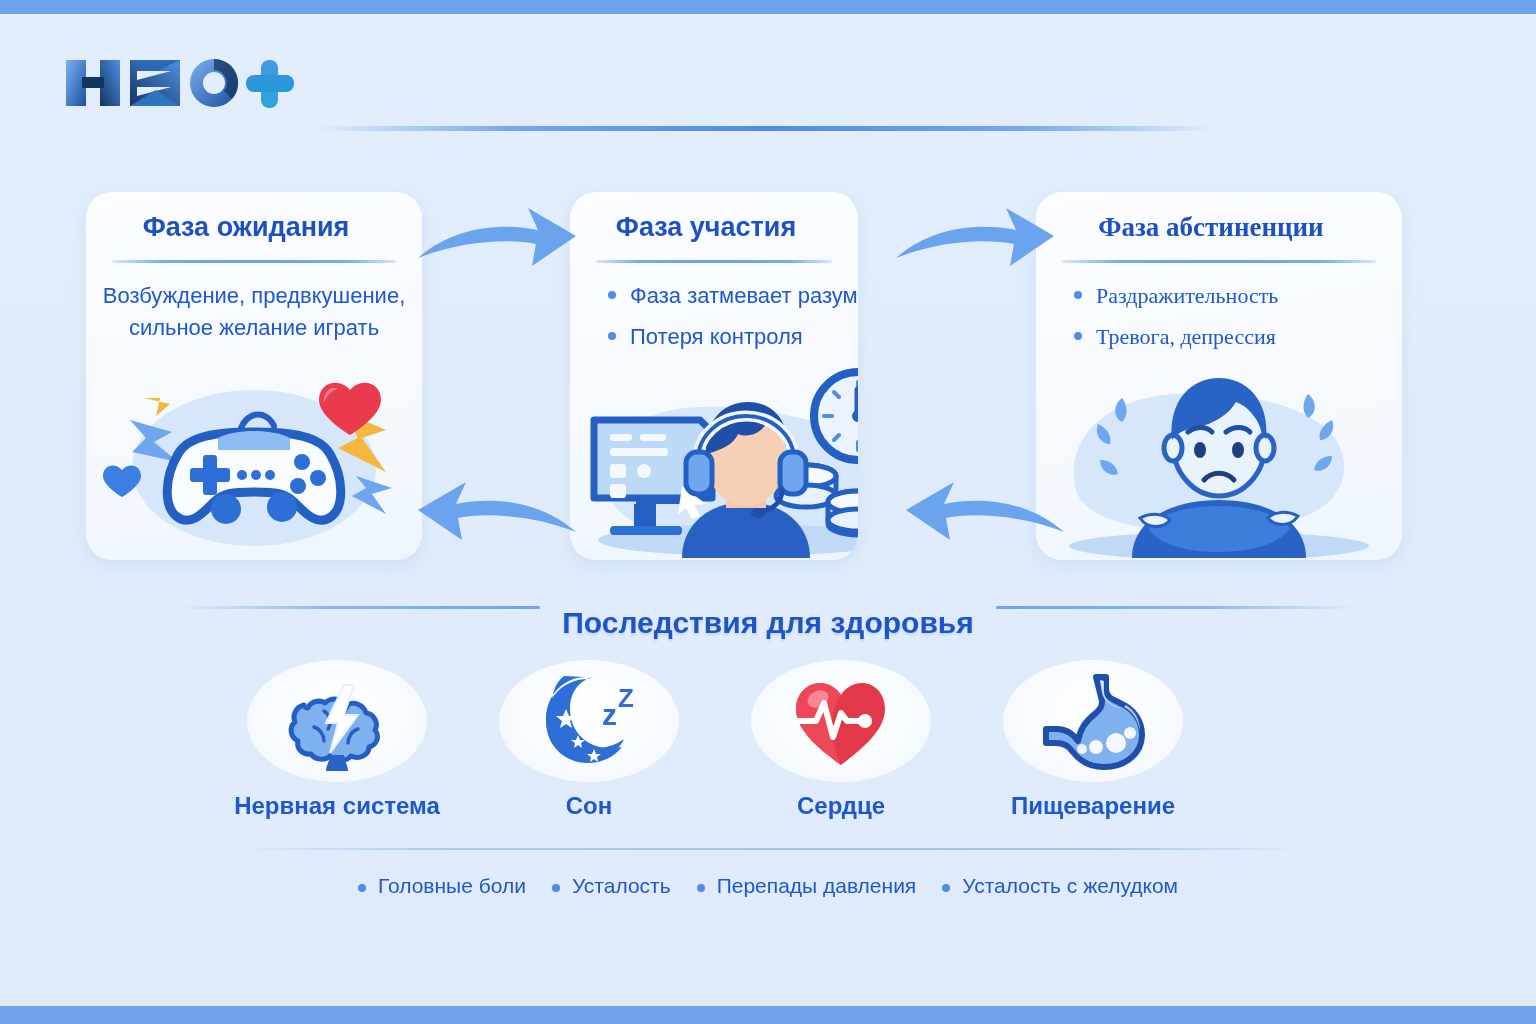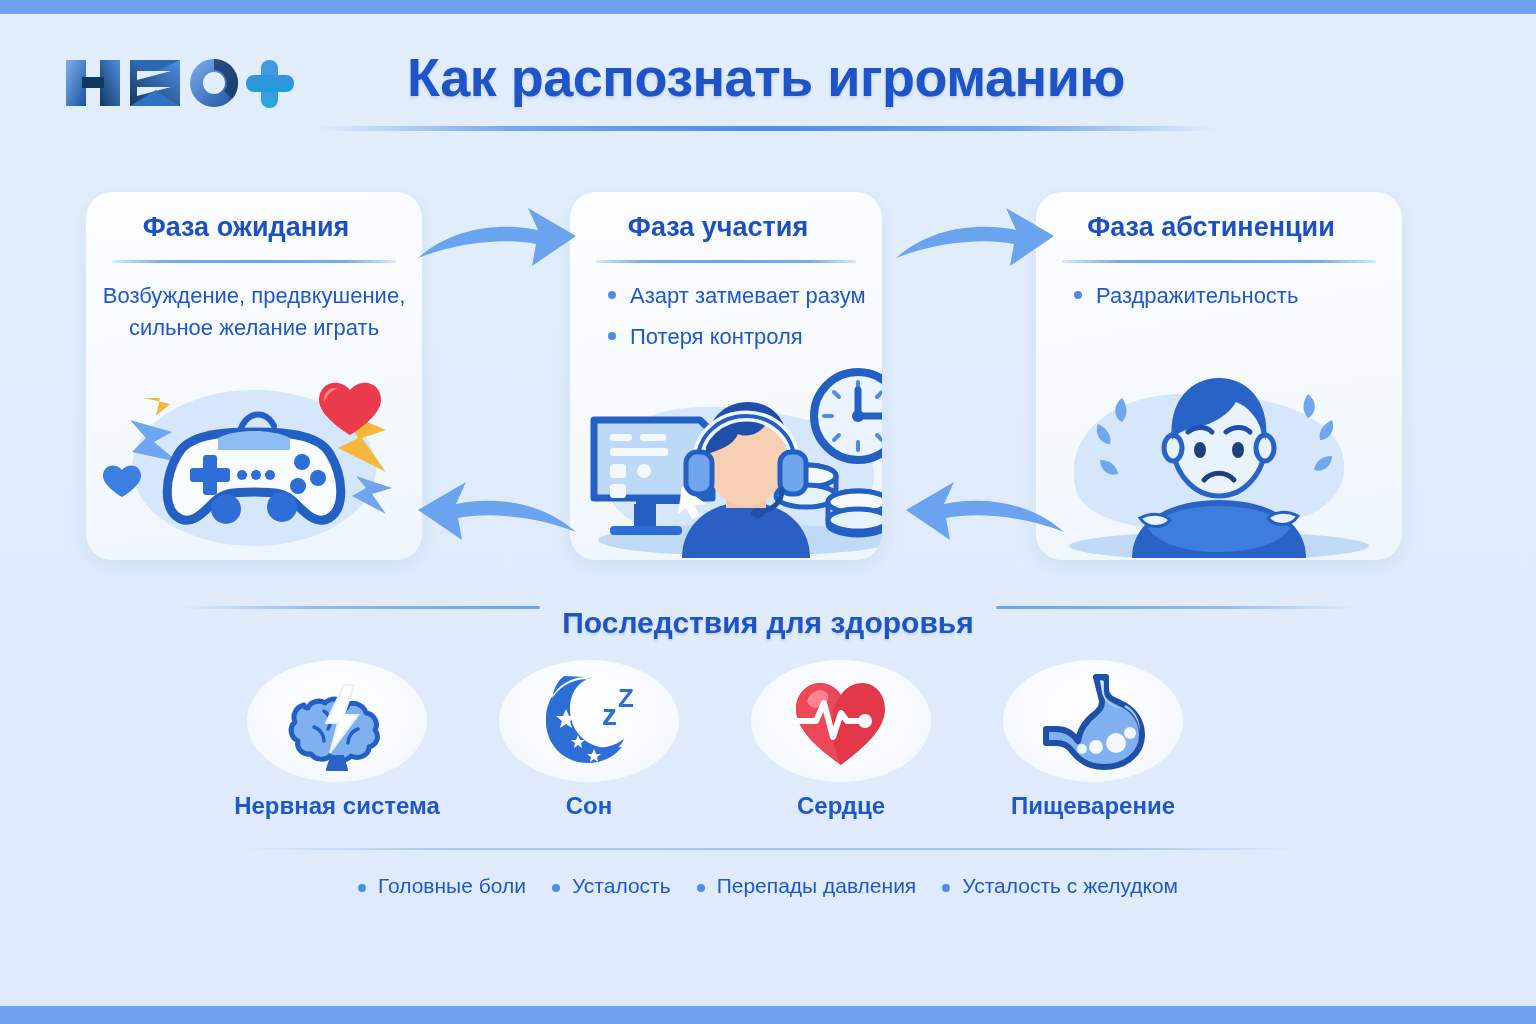--- a/index.html
+++ b/index.html
@@ -64,22 +64,22 @@
   .card {
     position: absolute;
     top: 192px;
     height: 368px;
     border-radius: 26px;
     background: linear-gradient(170deg, #fbfdff 0%, #f6fafe 55%, #eef5fd 100%);
     box-shadow: 0 6px 18px rgba(120,160,215,.16);
     overflow: hidden;
   }
   .card.c1 { left: 86px;  width: 336px; }
-  .card.c2 { left: 570px; width: 312px; }
-  .card.c3 { left: 1036px; width: 366px; }
+  .card.c2 { left: 570px; width: 288px; }
+  .card.c3 { left: 1036px; width: 366px; font-family: Liberation Serif, serif; }
 
   .card-title {
     position: absolute;
     left: 0; right: 16px;
     top: 20px;
     text-align: center;
     font-size: 27px;
     font-weight: bold;
     color: #1d50c4;
     white-space: nowrap;
@@ -281,21 +281,20 @@
 
       <circle cx="176" cy="39" r="24" fill="url(#lgA)"></circle>
       <circle cx="176" cy="39" r="11" fill="#e3eefc"></circle>
       <path d="M176 15a24 24 0 0 1 18 40l-8-8a13 13 0 0 0-10-21z" fill="#12375f" opacity=".75"></path>
 
       <rect x="208" y="31" width="48" height="17" rx="8" fill="url(#lgC)"></rect>
       <rect x="223" y="16" width="17" height="48" rx="8" fill="url(#lgC)" opacity=".92"></rect>
     </svg>
   </div>
 
-  <div class="title">Как распознать игроманию</div>
   <div class="title-rule"></div>
 
   <div class="card c1">
     <div class="card-title">Фаза ожидания</div>
     <div class="card-divider"></div>
     <div class="card-body">
       <div class="para">Возбуждение, предвкушение, сильное желание играть</div>
     </div>
     <div class="art">
       <svg viewBox="0 0 336 190" width="336" height="190">
@@ -331,21 +330,21 @@
         <circle cx="212" cy="118" r="8" fill="#2d6fd6"></circle>
       </svg>
     </div>
   </div>
 
   <div class="card c2">
     <div class="card-title">Фаза участия</div>
     <div class="card-divider"></div>
     <div class="card-body">
       <ul class="bullets">
-        <li>Азарт затмевает разум</li>
+        <li>Фаза затмевает разум</li>
         <li>Потеря контроля</li>
       </ul>
     </div>
     <div class="art">
       <svg viewBox="0 0 352 190" width="352" height="190">
         <path d="M36 118c-8-42 30-74 80-78 54-5 94 6 132 14 32 7 58 28 56 56-2 30-28 54-76 60-60 8-180 10-192-52z" fill="#d6e7fb"></path>
         <ellipse cx="176" cy="172" rx="148" ry="16" fill="#bfd9f7"></ellipse>
 
         <path d="M24 52h106l12 12v66H24z" fill="#bcd9f7" stroke="#2460c4" stroke-width="7" stroke-linejoin="round"></path>
         <rect x="40" y="66" width="22" height="7" rx="3" fill="#f4f9ff"></rect>
@@ -401,20 +400,21 @@
       </svg>
     </div>
   </div>
 
   <div class="card c3">
     <div class="card-title">Фаза абстиненции</div>
     <div class="card-divider"></div>
     <div class="card-body">
       <ul class="bullets">
         <li>Раздражительность</li>
+        <li>Тревога, депрессия</li>
       </ul>
     </div>
     <div class="art">
       <svg viewBox="0 0 366 190" width="366" height="190">
         <path d="M40 122c-12-48 26-92 100-96 78-4 140 16 160 46 18 28 6 62-30 76-56 22-216 26-230-26z" fill="#d6e7fb"></path>
         <ellipse cx="183" cy="178" rx="150" ry="14" fill="#bfd9f7"></ellipse>
 
         <g fill="#6fa6ee">
           <path d="M86 30c6 8 6 18 0 24-8-4-10-16 0-24z"></path>
           <path d="M62 56c9 4 14 12 12 20-9 0-16-10-12-20z"></path>

